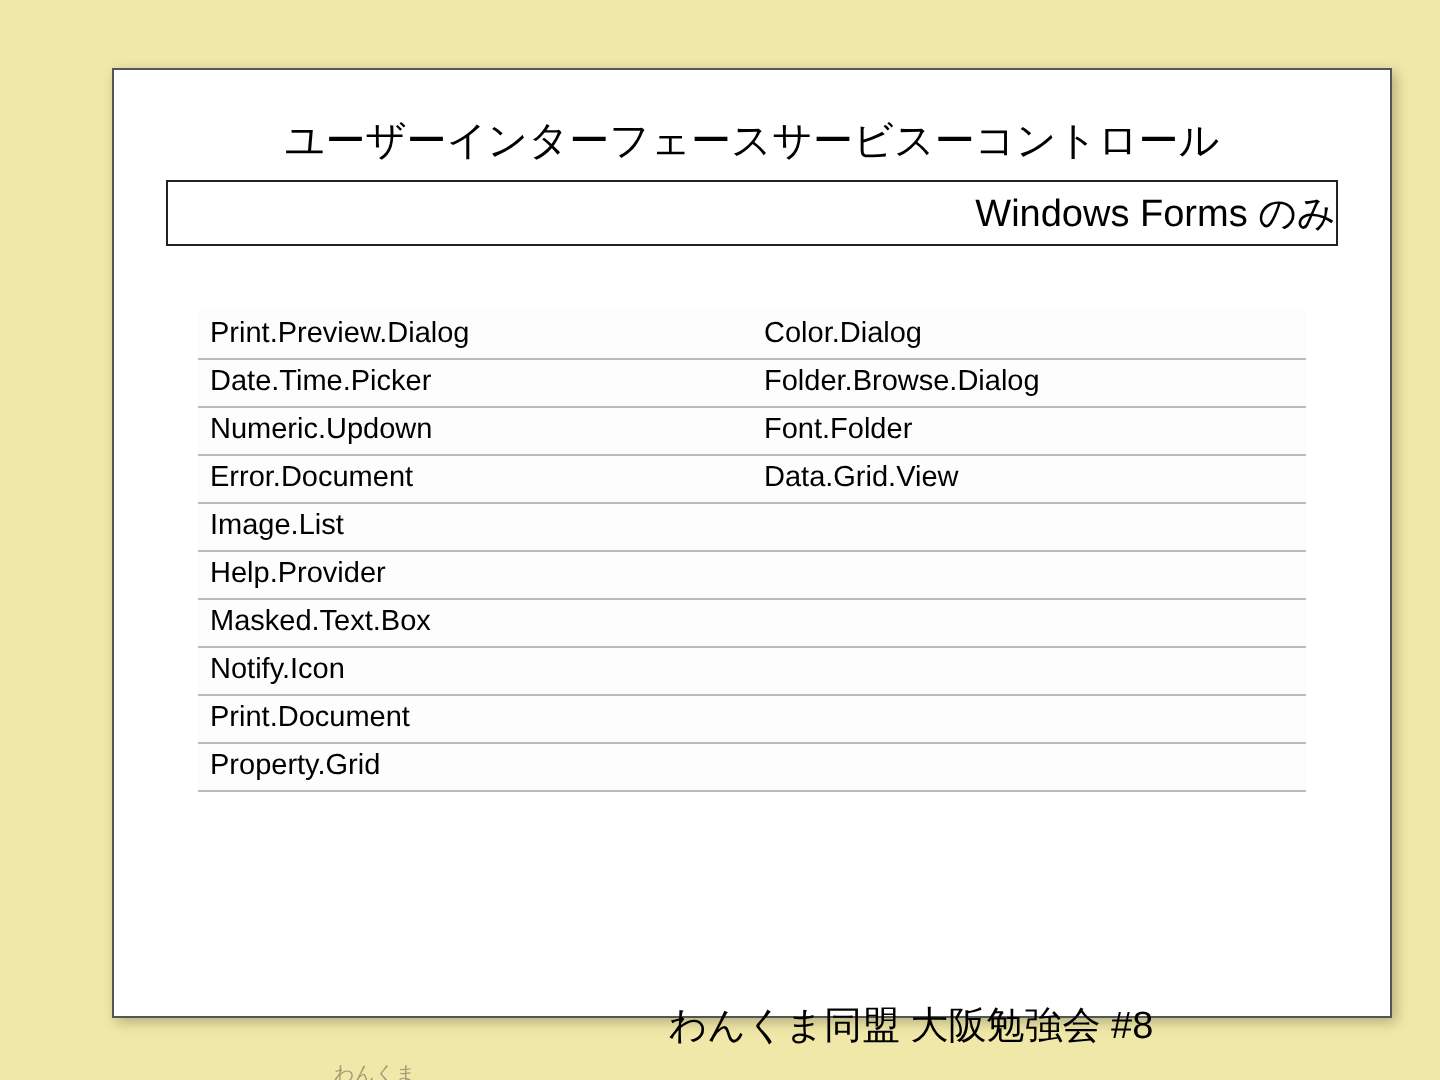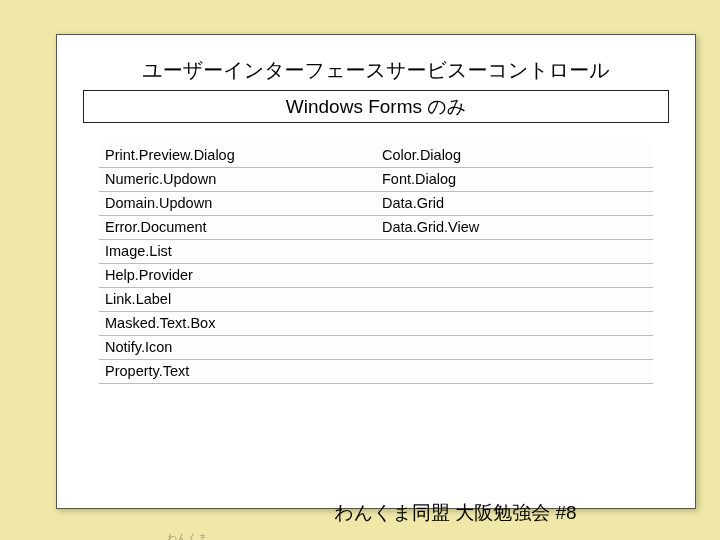--- a/index.html
+++ b/index.html
@@ -25,27 +25,27 @@
     text-align: center;
     font-size: 20px;
     font-weight: normal;
     color: #000;
     padding: 6px 0 4px 0;
   }
   .subtitle-bar {
     margin: 2px 10px 4px 10px;
     background: #fff;
     border: 1px solid #222;
-    text-align: center;
+    text-align: right;
     font-size: 19px;
     padding: 3px 0 2px 0;
     color: #000;
   }
   .table-wrap {
-    margin: 4px 10px;
+    margin: 16px 10px;
   }
   table {
     width: 100%;
     border-collapse: collapse;
     table-layout: fixed;
   }
   td {
     border-bottom: 1px solid #bbb;
     font-size: 14.5px;
     padding: 3px 6px 3px 6px;
@@ -109,53 +109,53 @@
   <div class="subtitle-bar">Windows Forms のみ</div>
 
   <div class="table-wrap">
     <table>
       <tbody id="tbody">
           <tr>
             <td class="col1">Print.Preview.Dialog</td>
             <td class="col2">Color.Dialog</td>
           </tr>
           <tr>
-            <td class="col1">Numeric.Updown</td>
-            <td class="col2">Font.Dialog</td>
+            <td class="col1">Date.Time.Picker</td>
+            <td class="col2">Folder.Browse.Dialog</td>
           </tr>
           <tr>
-            <td class="col1">Domain.Updown</td>
-            <td class="col2">Data.Grid</td>
+            <td class="col1">Numeric.Updown</td>
+            <td class="col2">Font.Folder</td>
           </tr>
           <tr>
             <td class="col1">Error.Document</td>
             <td class="col2">Data.Grid.View</td>
           </tr>
           <tr>
             <td class="col1">Image.List</td>
             <td class="col2"></td>
           </tr>
           <tr>
             <td class="col1">Help.Provider</td>
             <td class="col2"></td>
           </tr>
           <tr>
-            <td class="col1">Link.Label</td>
-            <td class="col2"></td>
-          </tr>
-          <tr>
             <td class="col1">Masked.Text.Box</td>
             <td class="col2"></td>
           </tr>
           <tr>
             <td class="col1">Notify.Icon</td>
             <td class="col2"></td>
           </tr>
           <tr>
-            <td class="col1">Property.Text</td>
+            <td class="col1">Print.Document</td>
+            <td class="col2"></td>
+          </tr>
+          <tr>
+            <td class="col1">Property.Grid</td>
             <td class="col2"></td>
           </tr>
         </tbody>
     </table>
   </div>
 
   <div class="footer">
     <div class="logo">
       <div class="bear"></div>
       <div class="logo-text">

